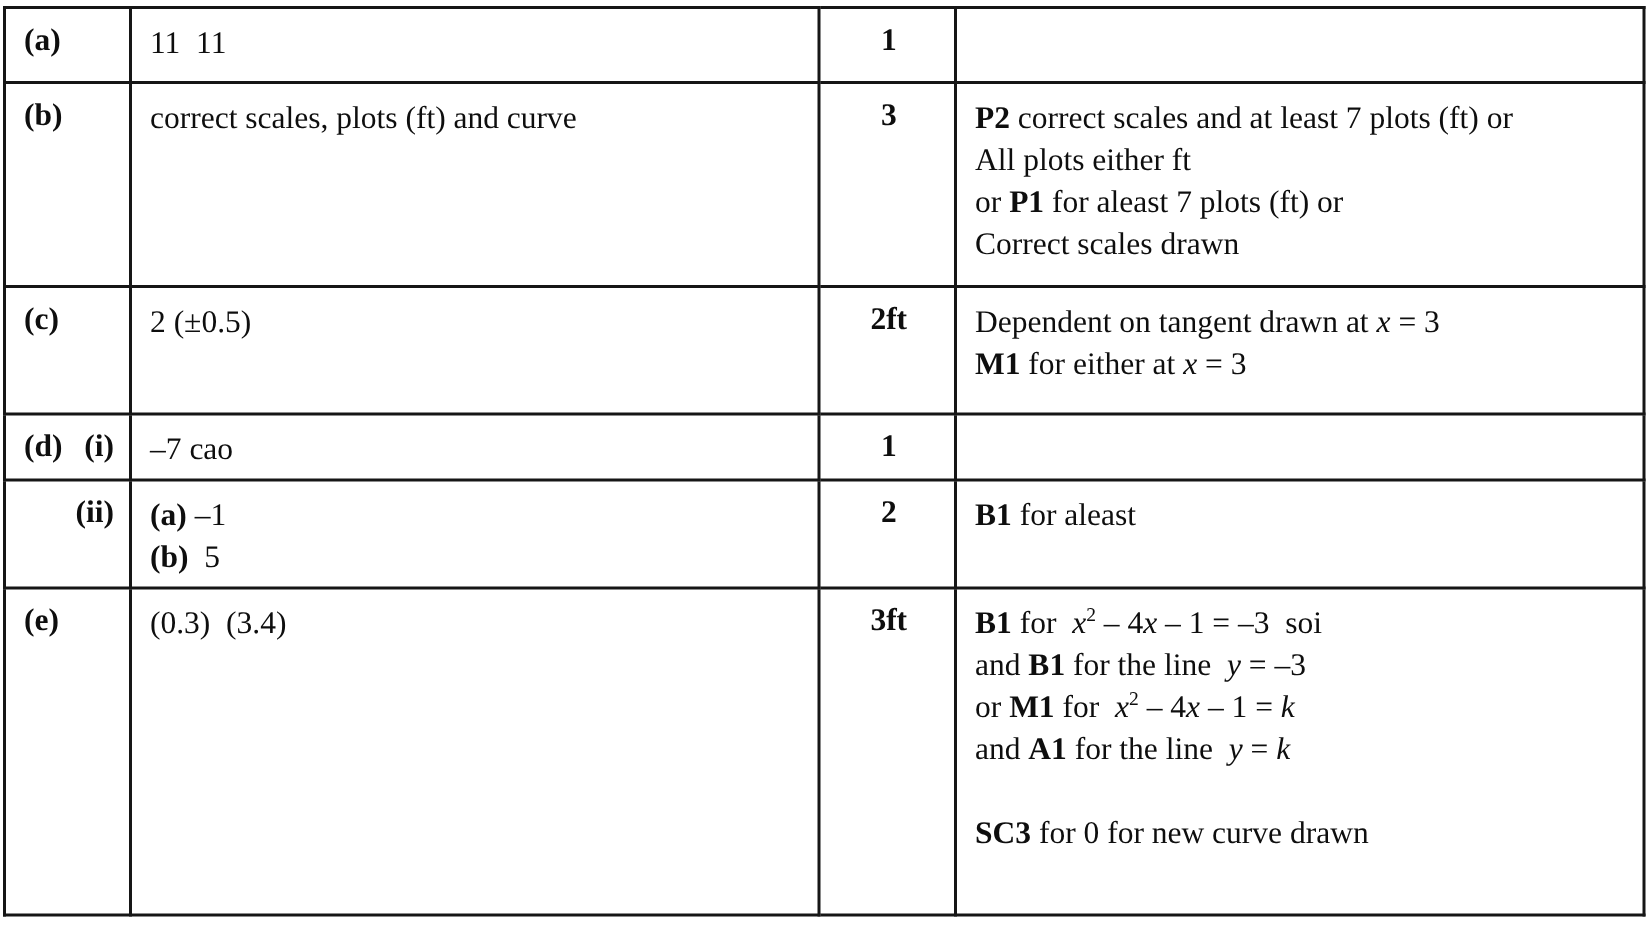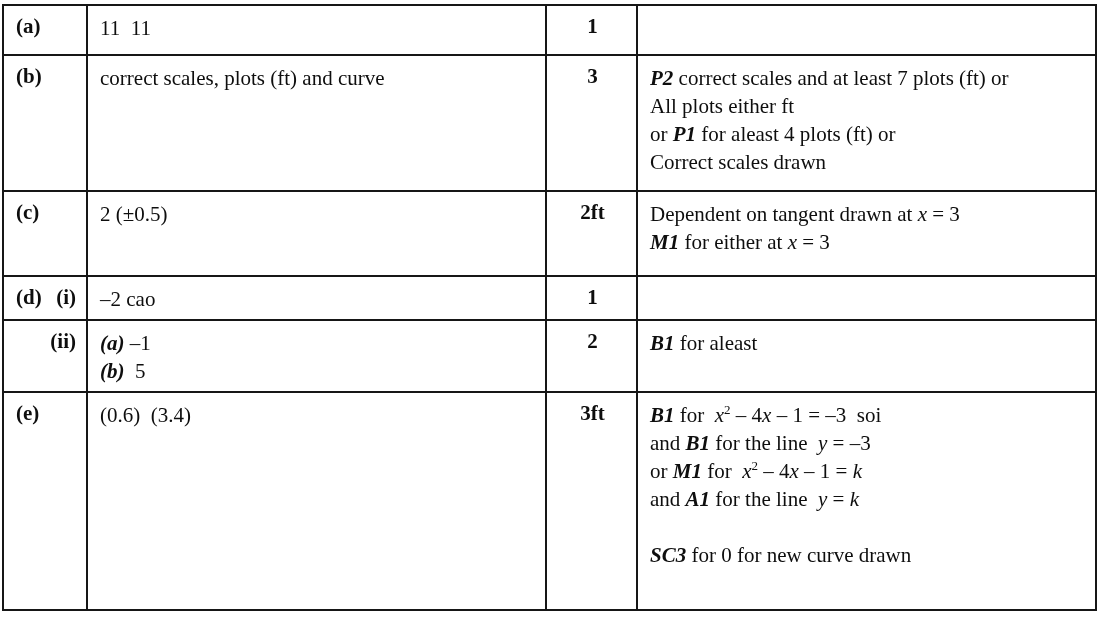--- a/index.html
+++ b/index.html
@@ -52,21 +52,21 @@
     font-weight: bold;
     text-align: center;
     padding-left: 4px;
     padding-right: 4px;
   }
   .line {
     white-space: pre-wrap;
     line-height: 28px;
     min-height: 28px;
   }
-  .line .b { font-weight: bold; font-style: italic; }
+  .line .b { font-weight: bold; }
   .line .i { font-style: italic; }
   .line .sup {
     font-size: 0.62em;
     vertical-align: super;
     line-height: 0;
   }
 </style>
 </head>
 <body>
 
@@ -99,21 +99,21 @@
             <span></span>
           </div>
         </td>
         <td class="answer-cell">
             <div class="line"><span>correct scales, plots (ft) and curve</span></div>
           </td>
         <td class="mark-cell">3</td>
         <td class="notes-cell">
             <div class="line"><span class="b">P2</span><span> correct scales and at least 7 plots (ft) or</span></div>
             <div class="line"><span>All plots either ft</span></div>
-            <div class="line"><span>or </span><span class="b">P1</span><span> for aleast 4 plots (ft) or</span></div>
+            <div class="line"><span>or </span><span class="b">P1</span><span> for aleast 7 plots (ft) or</span></div>
             <div class="line"><span>Correct scales drawn</span></div>
           </td>
       </tr>
       <tr class="r2">
         <td class="part-cell">
           <div class="part-wrap">
             <span>(c)</span>
             <span></span>
           </div>
         </td>
@@ -127,21 +127,21 @@
           </td>
       </tr>
       <tr class="r3">
         <td class="part-cell">
           <div class="part-wrap">
             <span>(d)</span>
             <span>(i)</span>
           </div>
         </td>
         <td class="answer-cell">
-            <div class="line"><span>–2 cao</span></div>
+            <div class="line"><span>–7 cao</span></div>
           </td>
         <td class="mark-cell">1</td>
         <td class="notes-cell"></td>
       </tr>
       <tr class="r4">
         <td class="part-cell">
           <div class="part-wrap">
             <span></span>
             <span>(ii)</span>
           </div>
@@ -156,21 +156,21 @@
           </td>
       </tr>
       <tr class="r5">
         <td class="part-cell">
           <div class="part-wrap">
             <span>(e)</span>
             <span></span>
           </div>
         </td>
         <td class="answer-cell">
-            <div class="line"><span>(0.6)  (3.4)</span></div>
+            <div class="line"><span>(0.3)  (3.4)</span></div>
           </td>
         <td class="mark-cell">3ft</td>
         <td class="notes-cell">
             <div class="line"><span class="b">B1</span><span> for  </span><span class="i">x</span><span class="sup">2</span><span> – 4</span><span class="i">x</span><span> – 1 = –3  soi</span></div>
             <div class="line"><span>and </span><span class="b">B1</span><span> for the line  </span><span class="i">y</span><span> = –3</span></div>
             <div class="line"><span>or </span><span class="b">M1</span><span> for  </span><span class="i">x</span><span class="sup">2</span><span> – 4</span><span class="i">x</span><span> – 1 = </span><span class="i">k</span></div>
             <div class="line"><span>and </span><span class="b">A1</span><span> for the line  </span><span class="i">y</span><span> = </span><span class="i">k</span></div>
             <div class="line"></div>
             <div class="line"><span class="b">SC3</span><span> for 0 for new curve drawn</span></div>
           </td>

